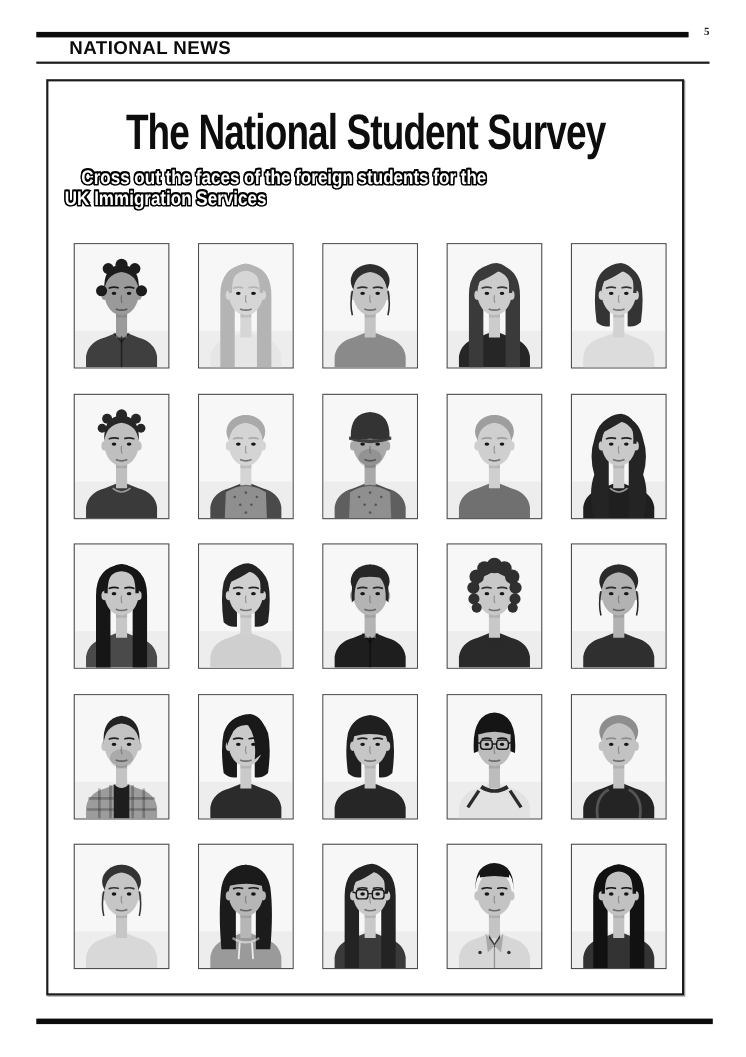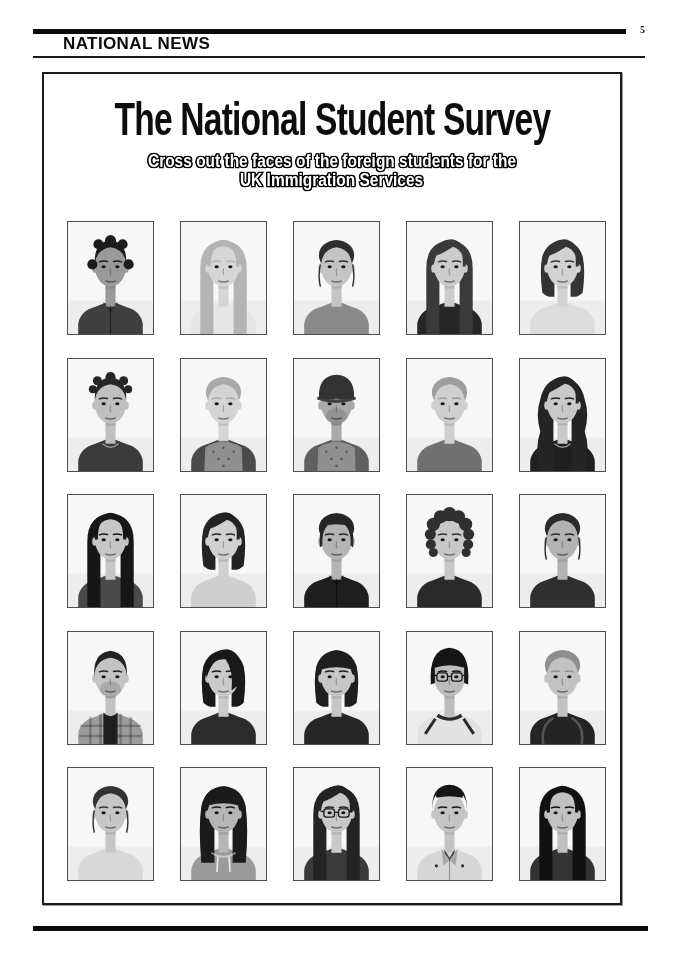--- a/index.html
+++ b/index.html
@@ -9,21 +9,21 @@
   .section-title{position:absolute;left:63px;top:34px;font-size:17px;font-weight:bold;letter-spacing:.4px;color:#0b0b0b;white-space:nowrap;}
   .page-number{position:absolute;left:640px;top:24px;font-family:"Liberation Serif",serif;font-size:10px;font-weight:bold;color:#222;}
   .header-underline{position:absolute;left:33px;top:56px;width:612px;height:2px;background:#1a1a1a;}
   .bottom-rule{position:absolute;left:33px;top:926px;width:615px;height:5px;background:#0b0b0b;}
 
   .poster-box{position:absolute;left:42px;top:72px;width:576px;height:829px;background:#ffffff;border:2px solid #1c1c1c;box-shadow:1px 1px 0 #9a9a9a;}
 
   .poster-title{margin:0;position:absolute;left:0;right:0;top:22px;text-align:center;font-size:42px;font-weight:bold;color:#0d0d0d;white-space:nowrap;}
   .poster-title .squeeze{display:inline-block;transform:scale(.8,1.08);transform-origin:center;letter-spacing:-1px;}
 
-  .poster-subtitle{position:absolute;left:0;right:0;top:78px;text-align:center;font-weight:bold;font-size:18px;line-height:1.06;color:#ffffff;-webkit-text-stroke:2.6px #000;paint-order:stroke;white-space:nowrap;}
+  .poster-subtitle{position:absolute;left:0;right:0;top:78px;text-align:left;font-weight:bold;font-size:18px;line-height:1.06;color:#ffffff;-webkit-text-stroke:2.6px #000;paint-order:stroke;white-space:nowrap;}
   .poster-subtitle .squeeze{display:inline-block;transform:scaleX(.86);transform-origin:center;letter-spacing:0;
     text-shadow:-1.4px -1.4px 0 #000,1.4px -1.4px 0 #000,-1.4px 1.4px 0 #000,1.4px 1.4px 0 #000,0 -1.4px 0 #000,0 1.4px 0 #000,-1.4px 0 0 #000,1.4px 0 0 #000;}
 
   .photo-grid{position:absolute;left:0;right:0;top:147px;display:grid;grid-template-columns:repeat(5,87px);column-gap:26px;row-gap:22.5px;justify-content:center;padding-left:8px;}
   .photo{box-sizing:border-box;width:87px;height:114px;border:1.5px solid #4d4d4d;background:#f6f6f6;overflow:hidden;}
   .photo svg{display:block;width:100%;height:100%;}
 </style>
 </head>
 <body>
 

